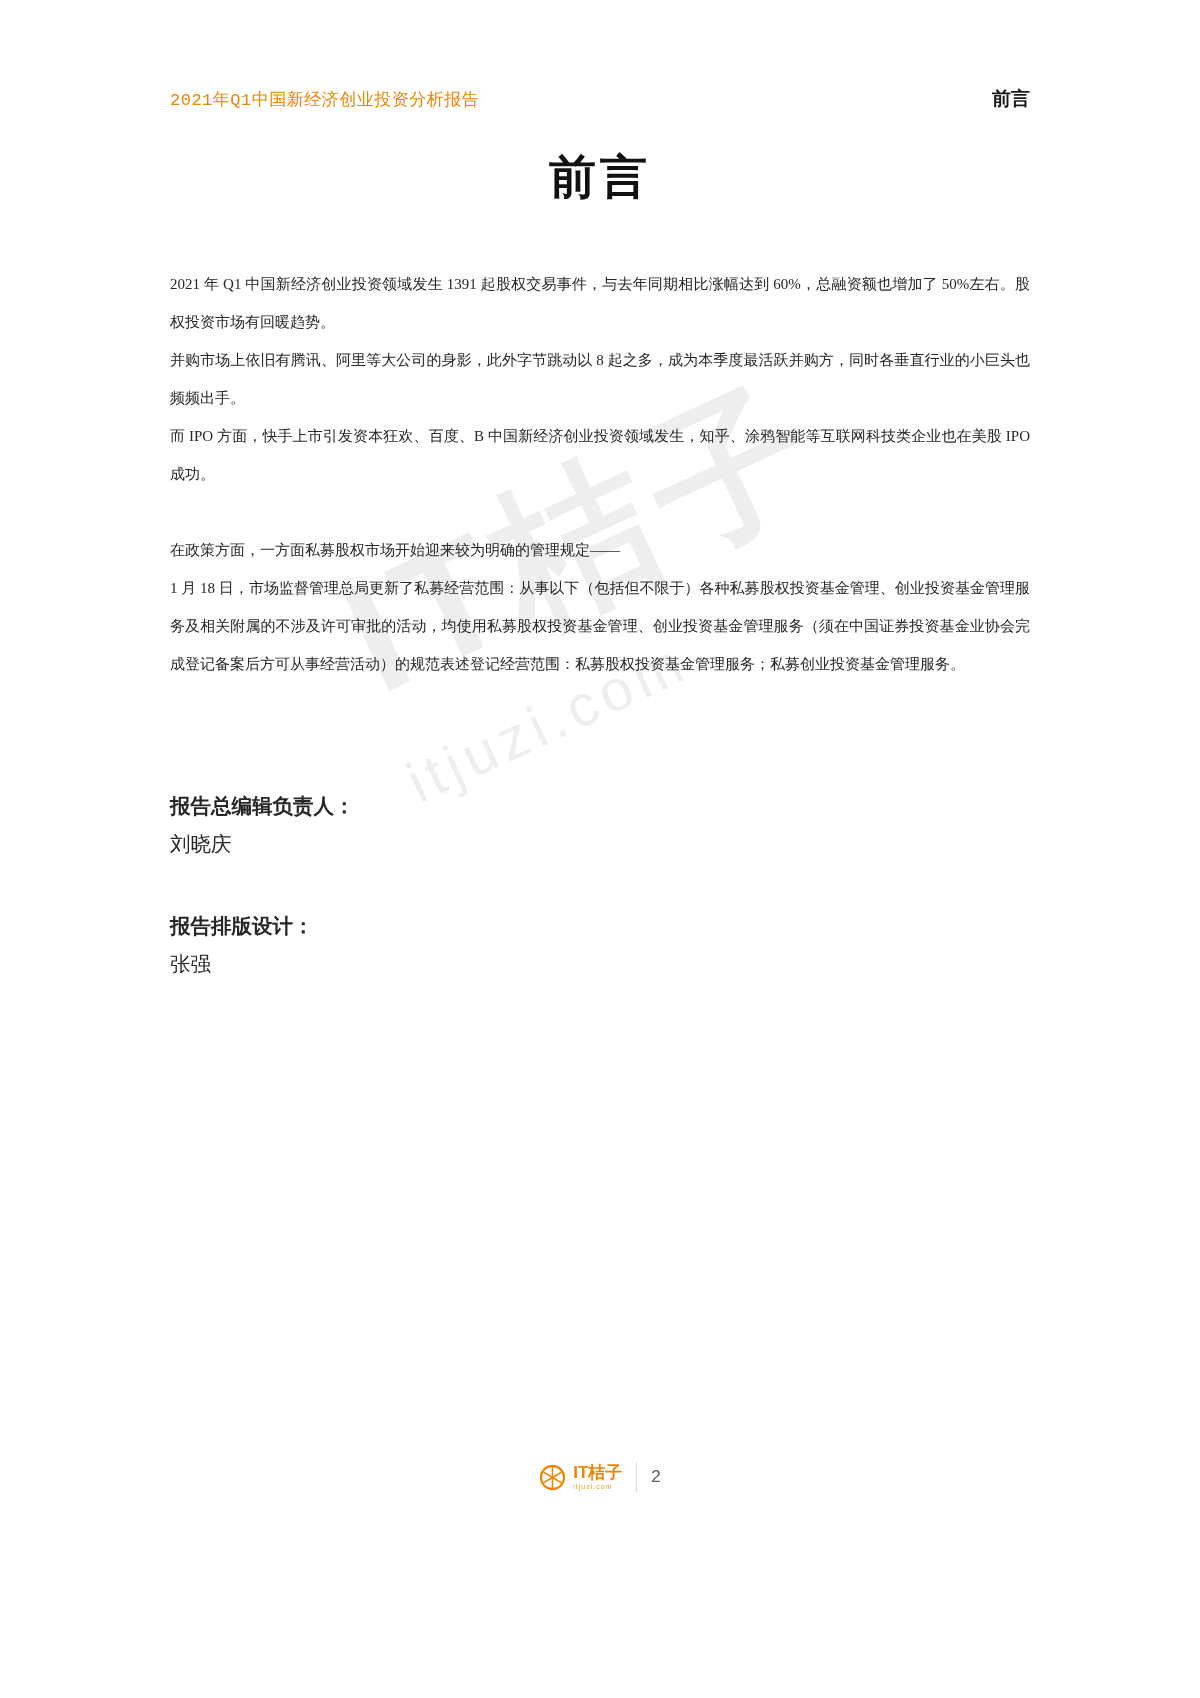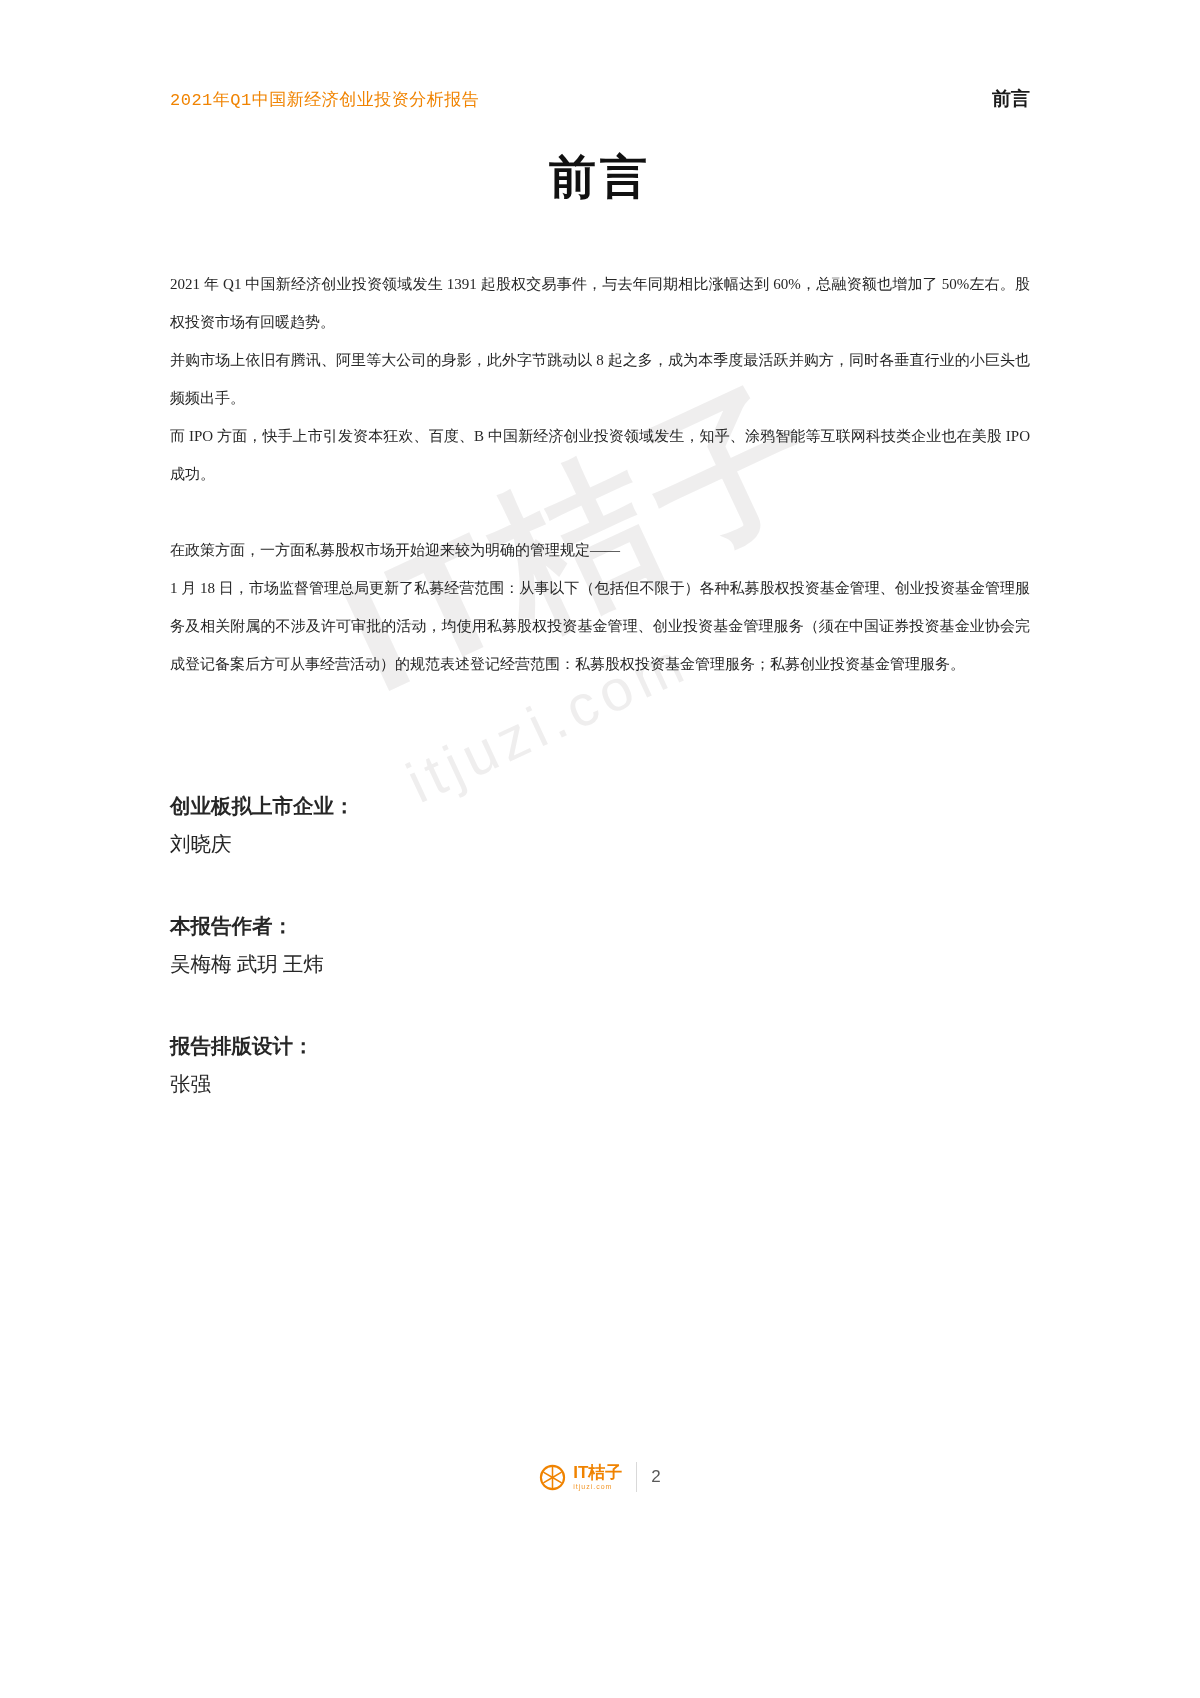--- a/index.html
+++ b/index.html
@@ -161,26 +161,22 @@
     <main class="body-text">
       <p>2021 年 Q1 中国新经济创业投资领域发生 1391 起股权交易事件，与去年同期相比涨幅达到 60%，总融资额也增加了 50%左右。股权投资市场有回暖趋势。</p>
       <p>并购市场上依旧有腾讯、阿里等大公司的身影，此外字节跳动以 8 起之多，成为本季度最活跃并购方，同时各垂直行业的小巨头也频频出手。</p>
       <p>而 IPO 方面，快手上市引发资本狂欢、百度、B 中国新经济创业投资领域发生，知乎、涂鸦智能等互联网科技类企业也在美股 IPO 成功。</p>
       <p class="gap-top">在政策方面，一方面私募股权市场开始迎来较为明确的管理规定——</p>
       <p>1 月 18 日，市场监督管理总局更新了私募经营范围：从事以下（包括但不限于）各种私募股权投资基金管理、创业投资基金管理服务及相关附属的不涉及许可审批的活动，均使用私募股权投资基金管理、创业投资基金管理服务（须在中国证券投资基金业协会完成登记备案后方可从事经营活动）的规范表述登记经营范围：私募股权投资基金管理服务；私募创业投资基金管理服务。</p>
     </main>
 
     <section class="credits">
       <div class="credit-group">
-        <p class="credit-label">创业板拟上市企业：</p>
+        <p class="credit-label">报告总编辑负责人：</p>
         <p class="credit-names">刘晓庆</p>
-      </div>
-      <div class="credit-group">
-        <p class="credit-label">本报告作者：</p>
-        <p class="credit-names">吴梅梅 武玥 王炜</p>
       </div>
       <div class="credit-group">
         <p class="credit-label">报告排版设计：</p>
         <p class="credit-names">张强</p>
       </div>
     </section>
 
   </div>
 
   <footer class="page-footer">

